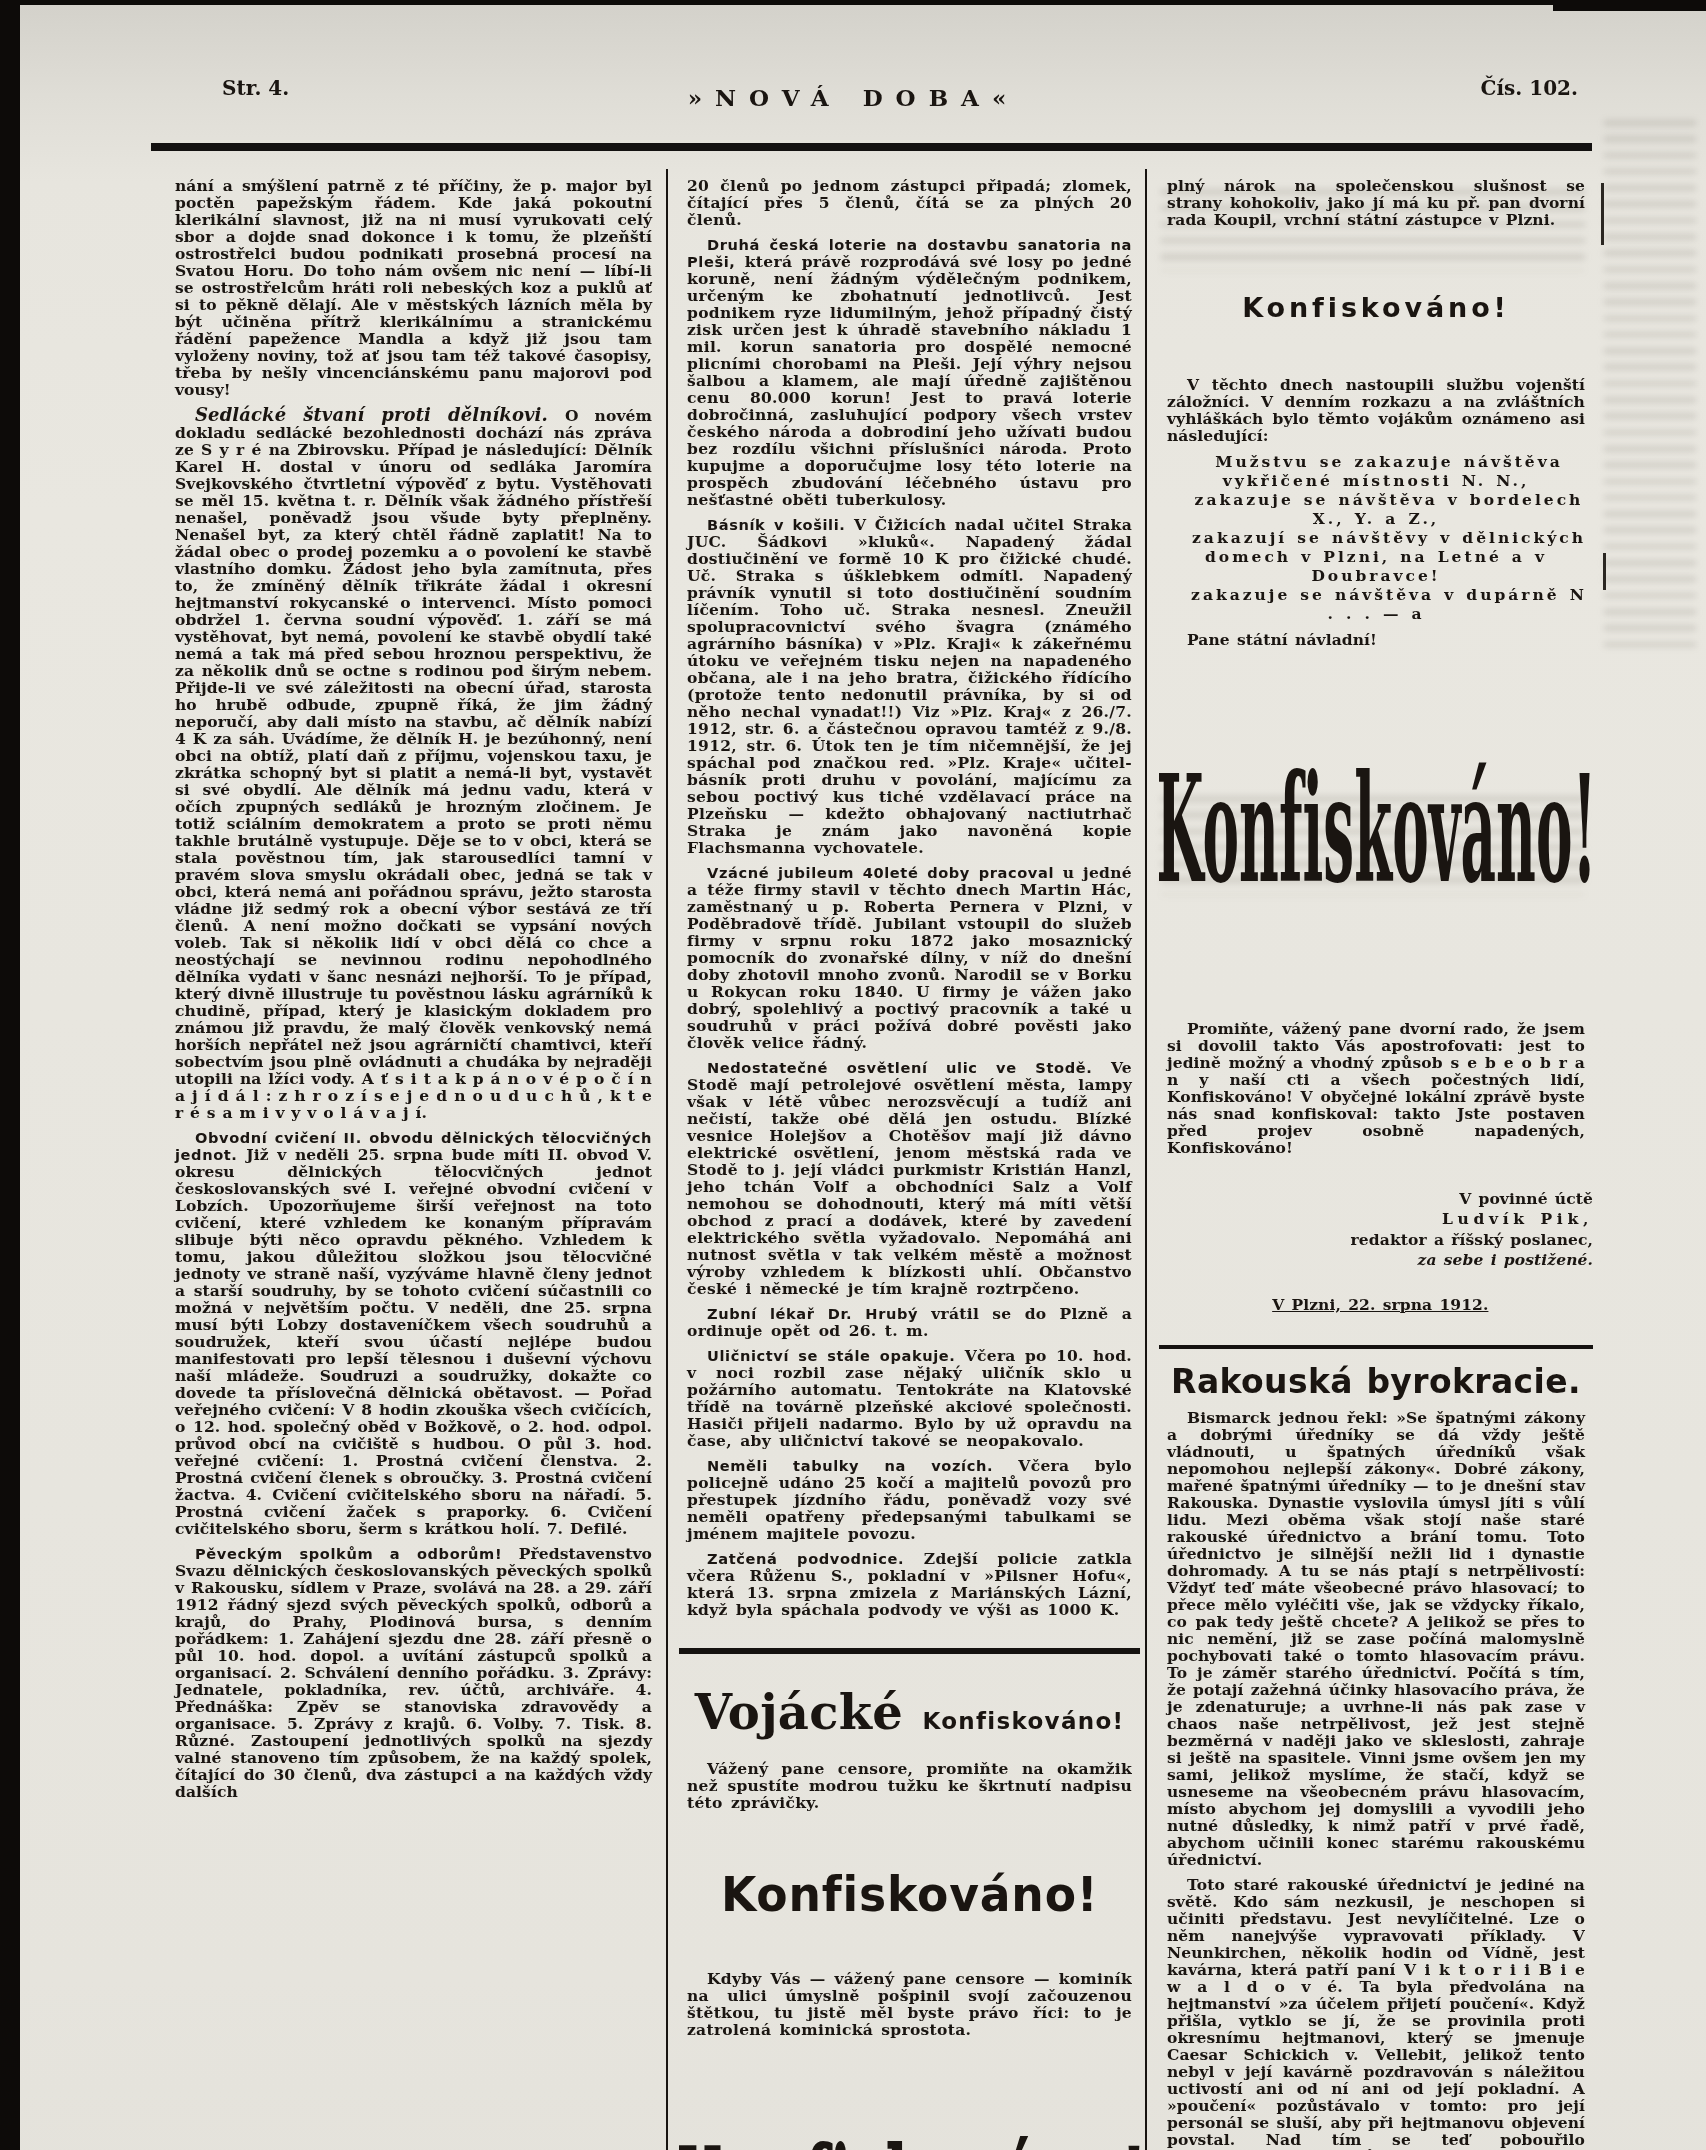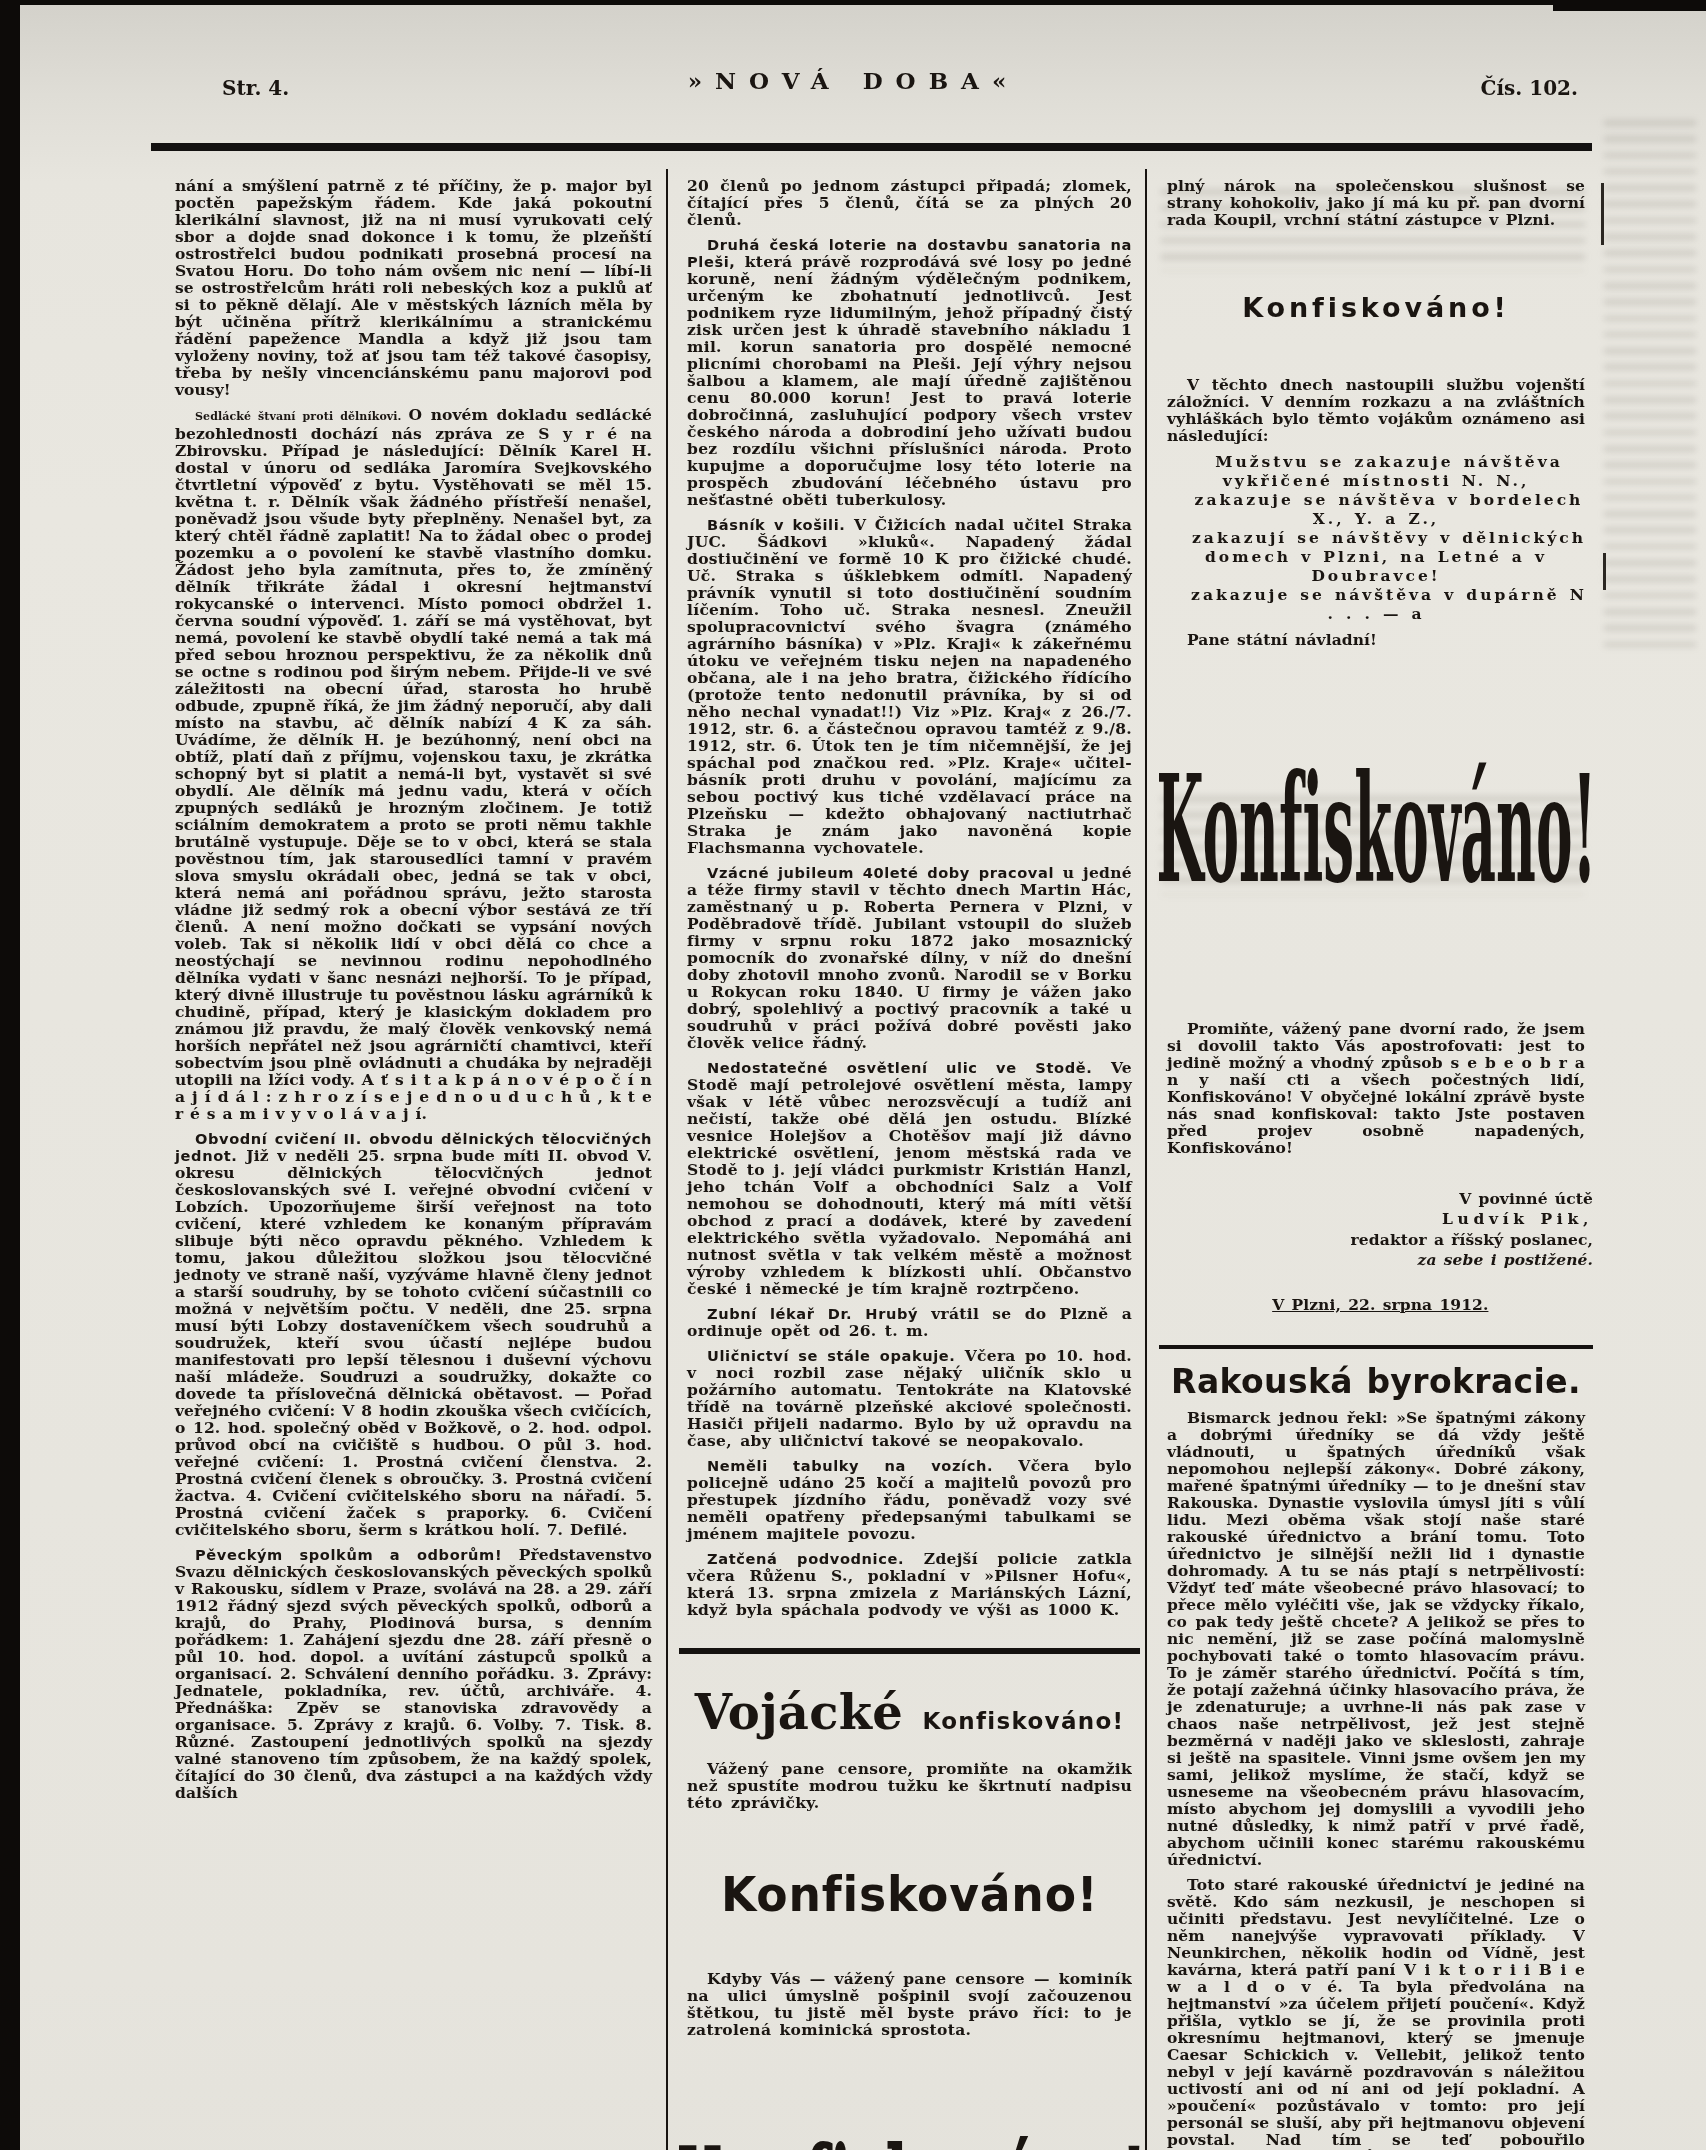--- a/index.html
+++ b/index.html
@@ -6,36 +6,36 @@
   #page{position:relative;width:1707px;height:2421px;background:
     linear-gradient(180deg,#d3d1ca 0px,#dfddd6 95px,#e7e5de 181px,#e9e7e0 516px,#e6e4dd 1979px,#e2e0d9 2421px);
     overflow:hidden;color:#1a1511;font-family:"DejaVu Serif",serif;}
   .edge{position:absolute;background:#0d0b09;}
   .ghost{position:absolute;background:repeating-linear-gradient(180deg,rgba(95,90,80,.17) 0 5.6px,rgba(0,0,0,0) 5.6px 16.3px);filter:blur(3px);}
   .mark{position:absolute;background:#2b2722;}
   
   .hdr{position:absolute;top:68px;left:0;width:100%;height:52px;}
   .hdr .pg{position:absolute;left:178px;top:9.5px;font:bold 20px/1 "DejaVu Serif",serif;margin-left:44px;}
   .hdr .issue{position:absolute;right:129px;top:9.5px;font:bold 20px/1 "DejaVu Serif",serif;}
-  .hdr .mast{position:absolute;left:0;width:100%;text-align:center;top:1px;
+  .hdr .mast{position:absolute;left:0;width:100%;text-align:center;top:18px;
     font:bold 23px/1 "DejaVu Serif",serif;letter-spacing:13px;}
   .mastrule{position:absolute;left:151px;top:143px;width:1441px;height:7.7px;background:#131110;
     box-shadow:0 11.2px 0 -4.7px rgba(19,17,16,.25);}
   
   .col{position:absolute;top:169px;height:2183px;overflow:hidden;text-align:justify;
     font:600 15.5px/17px "DejaVu Serif",serif;word-spacing:1.3px;letter-spacing:0.1px;hyphens:auto;}
   .col-left{left:167px;width:493px;}
   .col-middle{left:679px;width:461px;word-spacing:2.6px;letter-spacing:0.3px;}
   .col-right{left:1159px;width:434px;word-spacing:1.7px;}
   .vrule{position:absolute;top:169px;width:2.2px;height:2179px;background:#181411;}
   p.body{margin:8px;text-indent:20px;}
   p.body.noind{text-indent:0;}
   .lead{font-weight:bold;}
   .lead.fat{font-family:"DejaVu Sans",sans-serif;font-size:14.6px;letter-spacing:0.6px;}
-  .lead.serif{font-family:"DejaVu Serif",serif;font-size:11px;}
+  .lead.serif{font-family:"DejaVu Serif",serif;font-size:18px;font-style:italic;}
   p.spaced{margin:0;text-align:center;text-indent:26px;letter-spacing:3px;line-height:19px;}
   .rule{background:#151210;}
   .display{display:flex;align-items:center;justify-content:center;overflow:visible;}
   .display span{display:inline-block;white-space:nowrap;font-weight:bold;line-height:.95;}
   .disp-serif{font-family:"DejaVu Serif",serif;}
   .disp-sans{font-family:"DejaVu Sans",sans-serif;letter-spacing:0.9px;}
   .duo{text-align:center;margin:34px 0 24px;}
   .duo .big{font:bold 48px/1 "DejaVu Serif",serif;text-align:center;}
   .duo .small{font:bold 23px/1 "DejaVu Sans",sans-serif;margin-left:19.4px;letter-spacing:1.3px;}
   .hc{text-align:center;font-family:"DejaVu Sans",sans-serif;font-weight:bold;}

